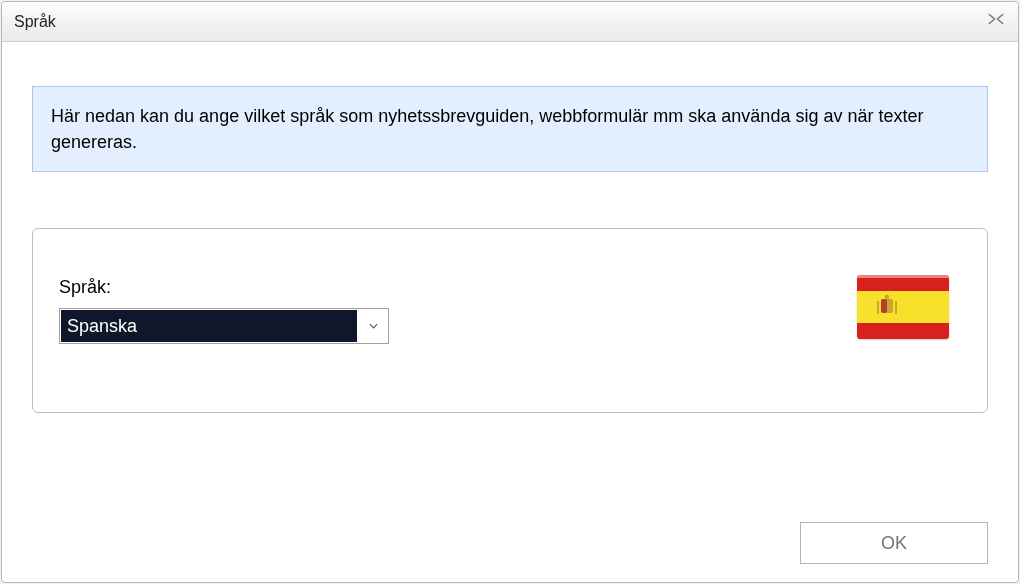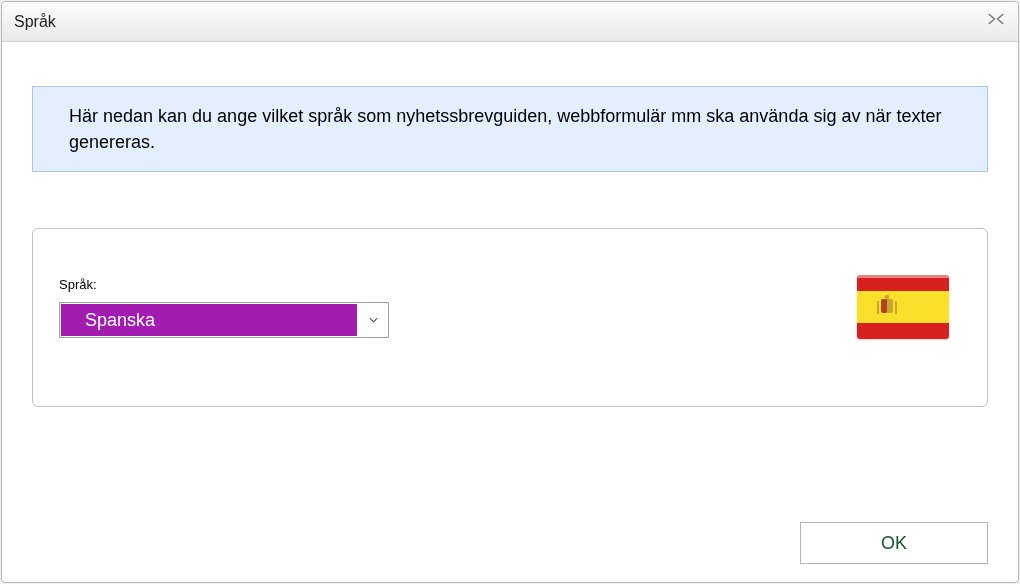--- a/index.html
+++ b/index.html
@@ -53,53 +53,53 @@
   .close-btn svg {
     width: 18px;
     height: 14px;
   }
   .content {
     padding: 44px 30px 20px 30px;
   }
   .info-box {
     background: #e3efff;
     border: 1px solid #a9c7e8;
-    padding: 16px 36px;
+    padding: 16px 18px;
     color: #000;
     font-size: 18px;
     line-height: 1.45;
   }
   .group-box {
     margin-top: 56px;
     border: 1px solid #c0c0c0;
     border-radius: 6px;
     padding: 48px 26px 68px 26px;
     position: relative;
   }
   .field-label {
-    font-size: 13px;
+    font-size: 18px;
     color: #000;
     margin-bottom: 10px;
     display: block;
   }
   .dropdown {
     width: 330px;
     height: 36px;
     border: 1px solid #a0a0a0;
     background: #ffffff;
     display: flex;
     align-items: stretch;
     cursor: pointer;
   }
   .dropdown-selected {
     flex: 1;
-    background: #a21caf;
+    background: #0f172a;
     color: #ffffff;
     font-size: 18px;
-    padding: 4px 24px;
+    padding: 4px 6px;
     display: flex;
     align-items: center;
     margin: 1px;
   }
   .dropdown-arrow-region {
     width: 30px;
     display: flex;
     align-items: center;
     justify-content: center;
     background: #fff;
@@ -125,21 +125,21 @@
     right: 30px;
     display: flex;
     gap: 12px;
   }
   .btn {
     width: 188px;
     height: 42px;
     border: 1px solid #b5b5b5;
     background: #ffffff;
     font-size: 18px;
-    color: #14532d;
+    color: #737373;
     display: flex;
     align-items: center;
     justify-content: center;
     cursor: pointer;
   }
 </style>
 </head>
 <body>
 
 <div class="window">

